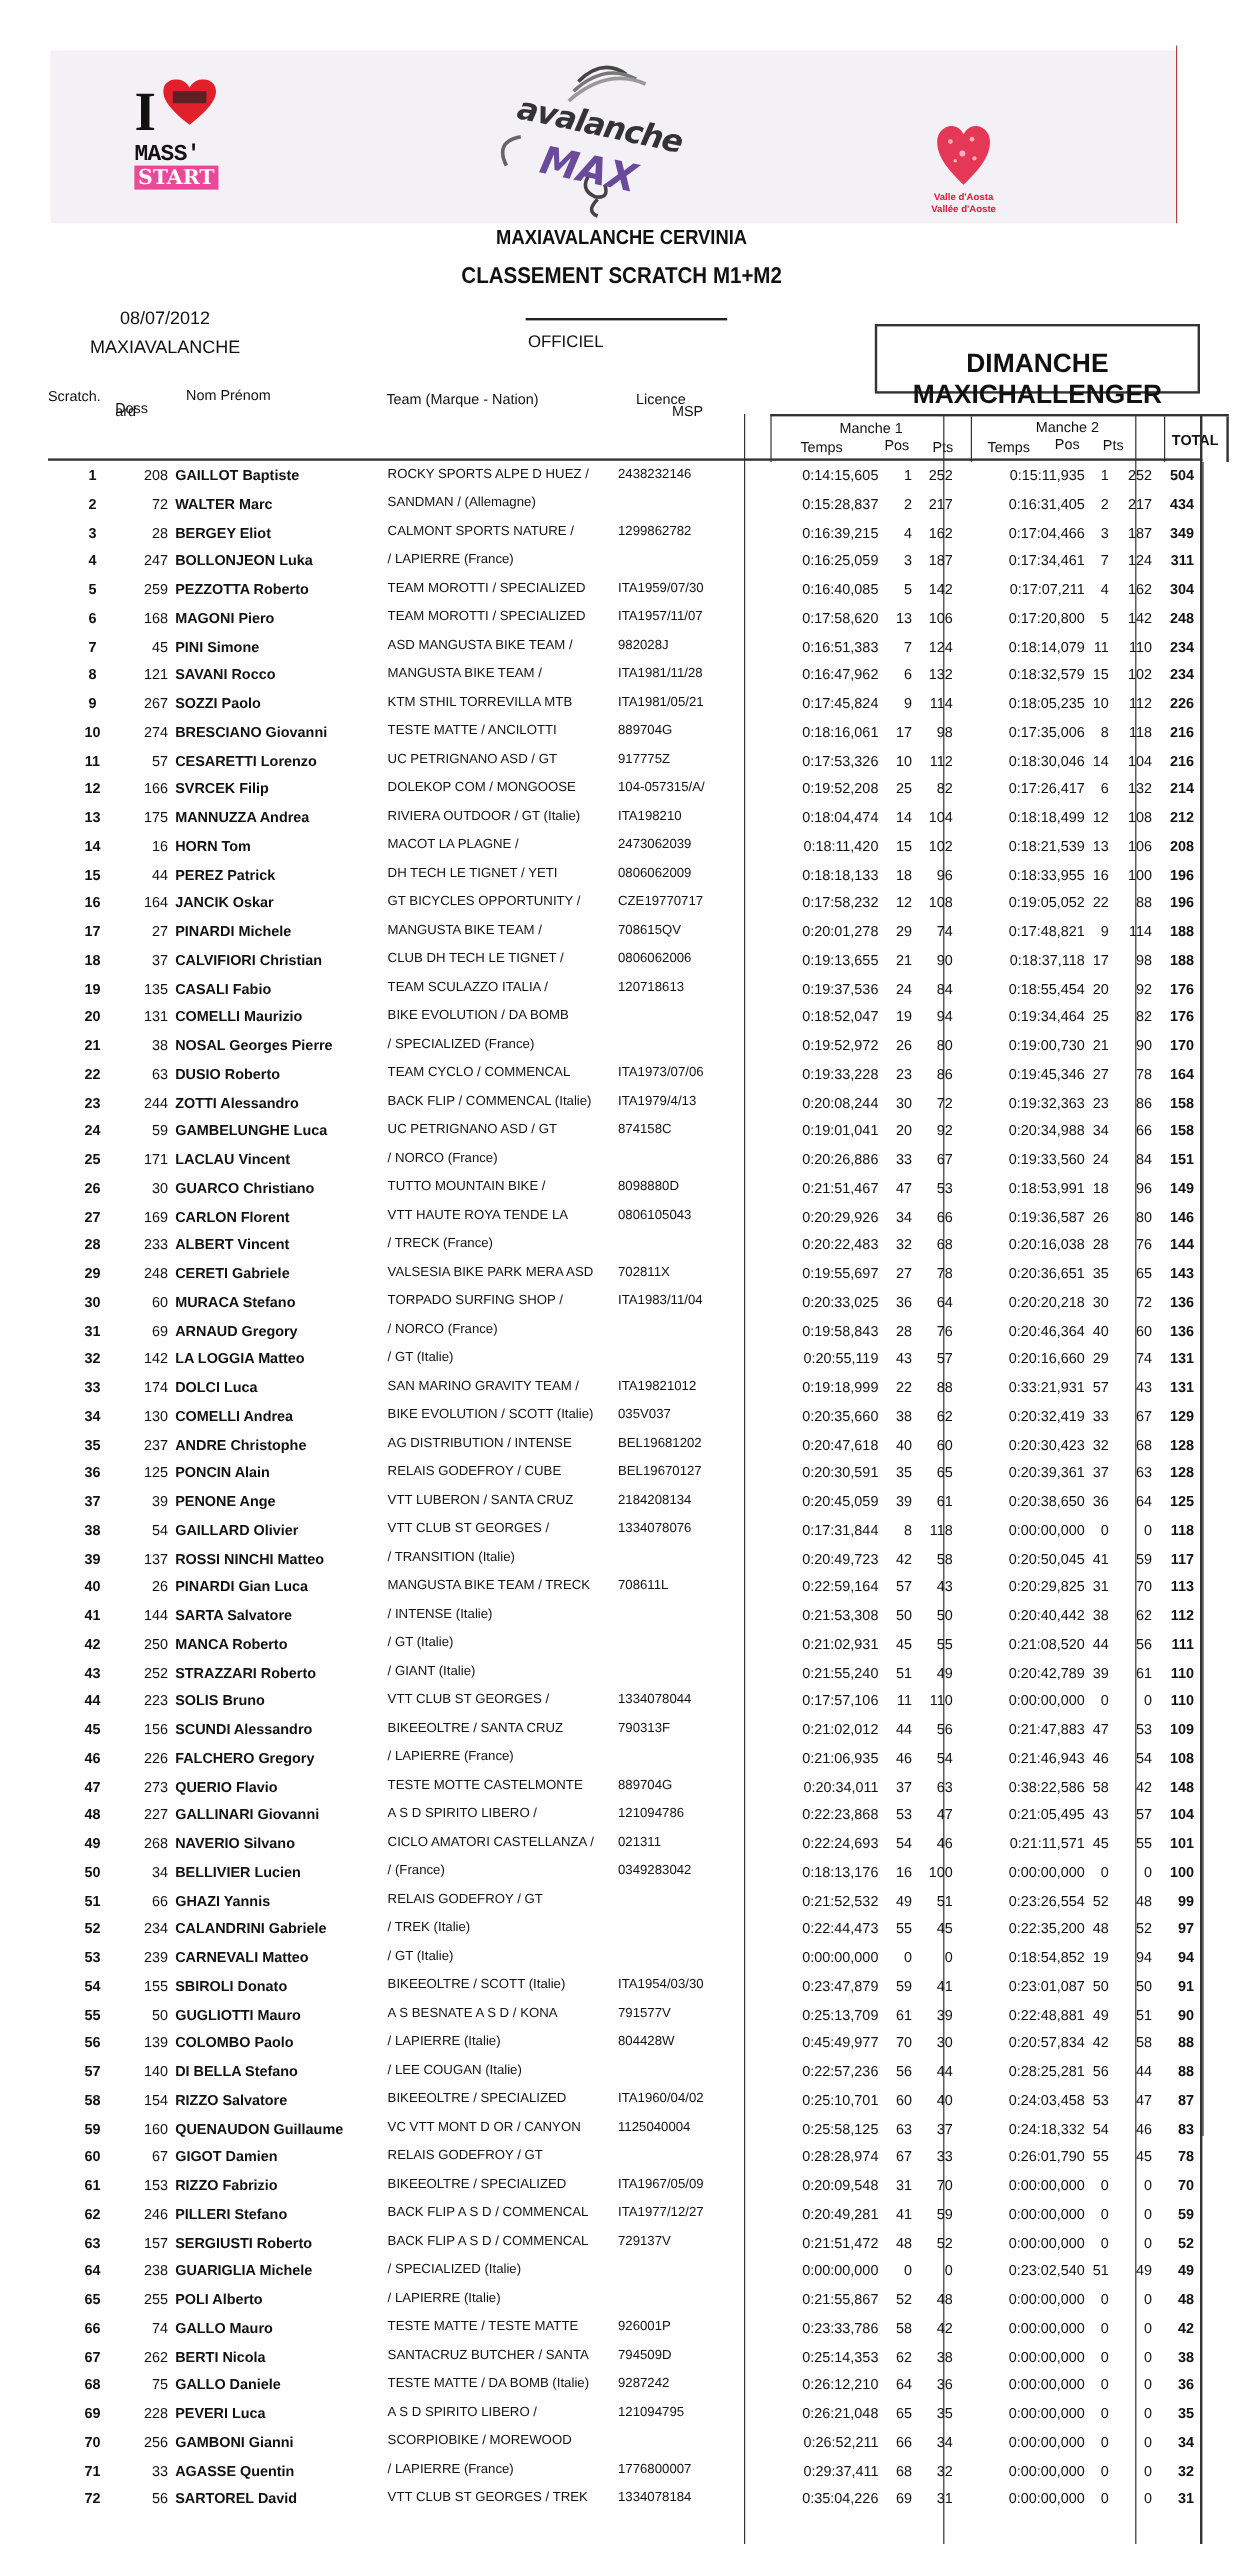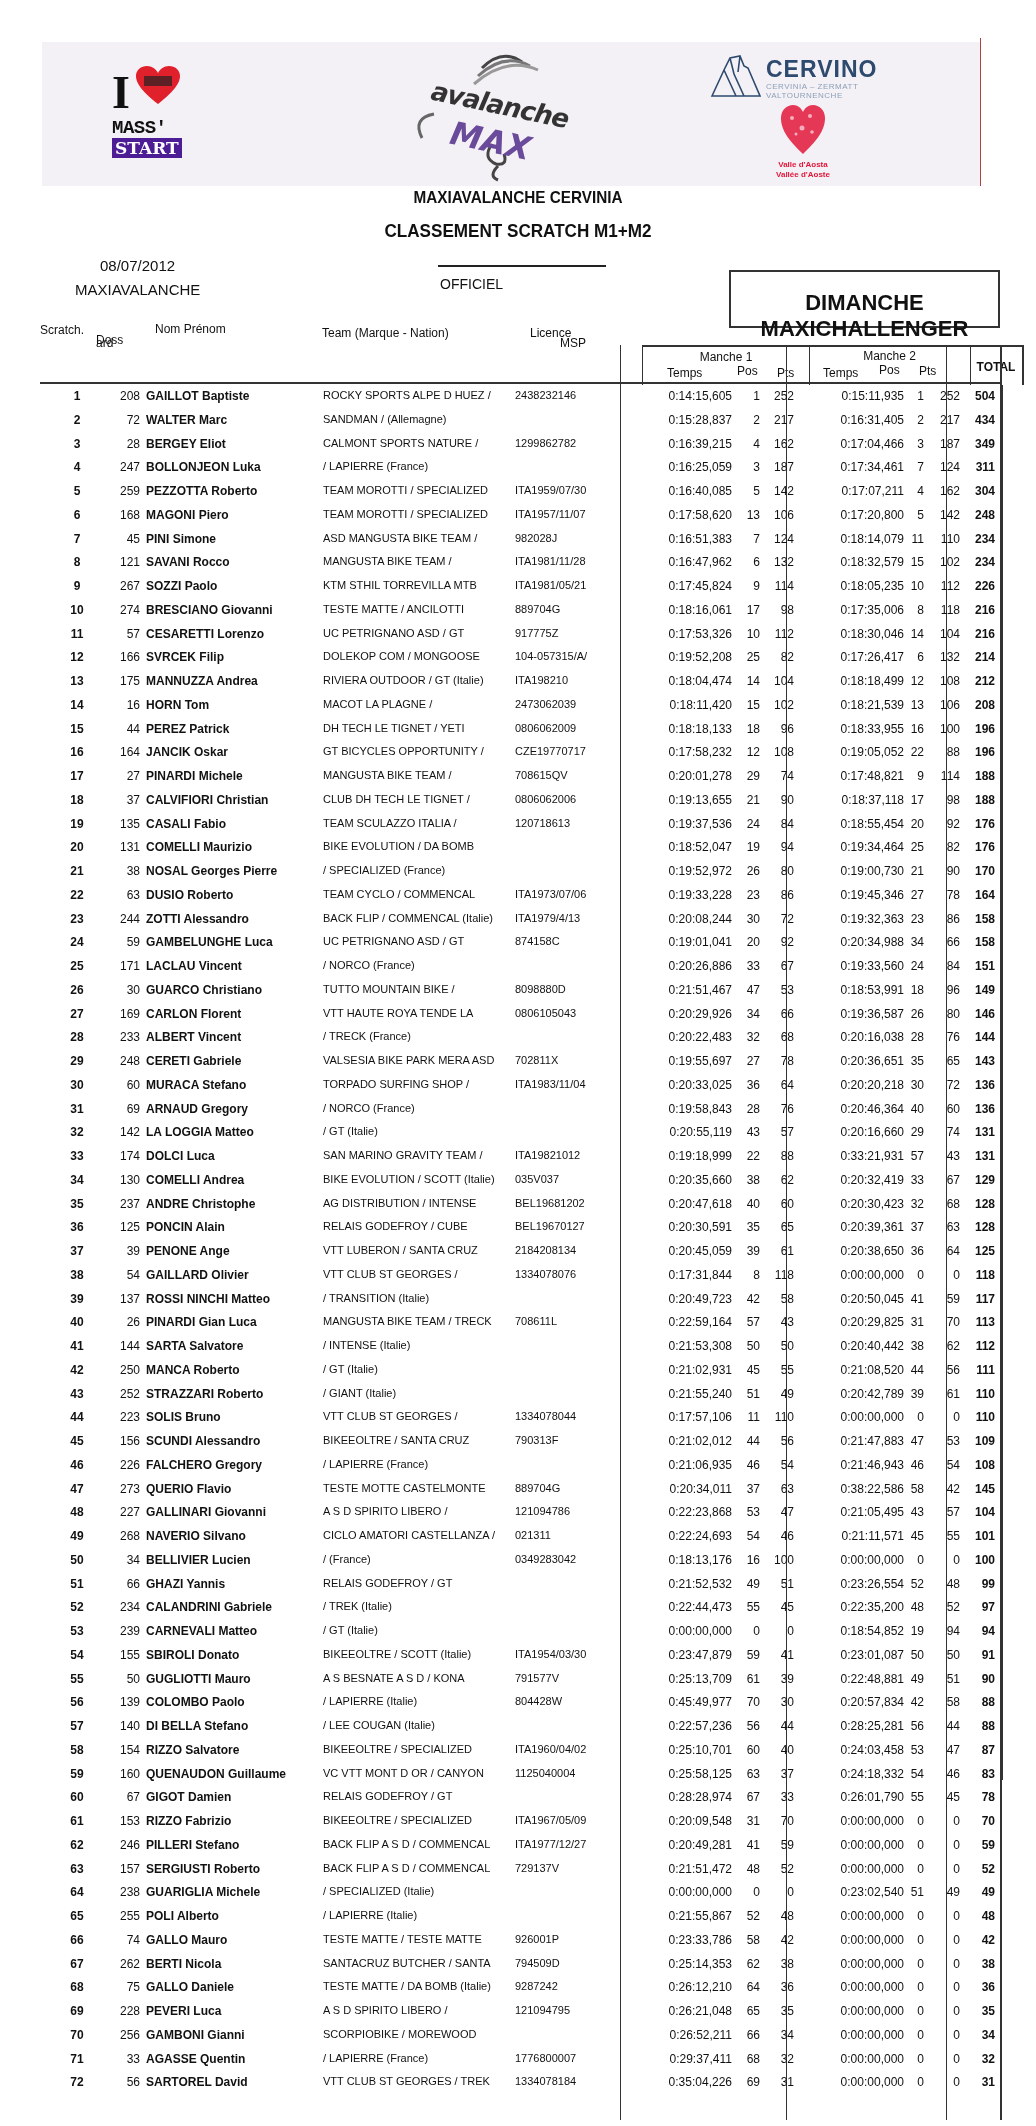--- a/index.html
+++ b/index.html
@@ -3,21 +3,21 @@
 <meta charset="utf-8">
 <style>
   html, body { margin: 0; padding: 0; background: #ffffff; }
   body { width: 1036px; height: 2126px; position: relative; font-family: "Liberation Sans", sans-serif; color: #111; overflow: hidden; }
   .banner { position: absolute; left: 42px; top: 42px; width: 938px; height: 144px; background: #f3f1f5; }
   .banner-edge { position: absolute; left: 980px; top: 38px; width: 1px; height: 148px; background: #b24040; }
   .logo-mass { position: absolute; left: 70px; top: 24px; width: 110px; height: 96px; }
   .logo-mass .i { position: absolute; left: 0; top: 4px; font-family: "Liberation Serif", serif; font-weight: bold; font-size: 46px; line-height: 46px; }
   .logo-mass .heart { position: absolute; left: 24px; top: 0; width: 44px; height: 40px; }
   .logo-mass .mass { position: absolute; left: 0; top: 52px; font-family: Liberation Mono, monospace; font-weight: bold; font-size: 19px; letter-spacing: -0.5px; line-height: 20px; }
-  .logo-mass .start { position: absolute; left: 0; top: 72px; background: #4c1d95; color: #fff; font-family: "DejaVu Serif", serif; font-weight: bold; font-size: 17px; padding: 0 3px; line-height: 20px; }
+  .logo-mass .start { position: absolute; left: 0; top: 72px; background: #ec4899; color: #fff; font-family: "DejaVu Serif", serif; font-weight: bold; font-size: 17px; padding: 0 3px; line-height: 20px; }
   .logo-ava { position: absolute; left: 370px; top: 6px; width: 200px; height: 134px; }
   .logo-ava .word1 { position: absolute; left: 18px; top: 42px; font-family: "DejaVu Sans", sans-serif; font-weight: bold; font-size: 26px; color: #333; transform: rotate(12deg); font-style: italic; letter-spacing: -1px; }
   .logo-ava .word2 { position: absolute; left: 38px; top: 74px; font-family: "DejaVu Sans", sans-serif; font-weight: bold; font-size: 32px; color: #6a4a9a; transform: rotate(12deg); font-style: italic; }
   .logo-cervino { position: absolute; left: 668px; top: 10px; width: 180px; height: 50px; }
   .logo-cervino .title { position: absolute; left: 56px; top: 4px; font-size: 23px; font-weight: bold; color: #2e4a6e; letter-spacing: 1px; }
   .logo-cervino .sub { position: absolute; left: 56px; top: 30px; font-size: 8px; color: #8ea0b8; line-height: 9px; letter-spacing: 0.5px; }
   .logo-vda { position: absolute; left: 726px; top: 62px; width: 70px; height: 82px; text-align: center; }
   .logo-vda .lbl { position: absolute; left: 0; top: 56px; width: 70px; font-size: 8px; font-weight: bold; color: #e2163a; line-height: 10px; }
 
   .title1 { position: absolute; left: 0; top: 188px; width: 1036px; text-align: center; font-weight: bold; font-size: 17px; transform: scaleX(0.9); }
@@ -73,30 +73,20 @@
         <path d="M62 36 Q94 8 126 22" stroke="#999"></path>
         <path d="M80 96 Q70 110 84 116 Q96 118 92 106"></path>
         <path d="M86 118 Q76 128 86 132"></path>
         <path d="M10 90 Q0 70 22 66" stroke="#666"></path>
       </g>
     </svg>
     <span class="word1">avalanche</span>
     <span class="word2">MAX</span>
   </div>
 
-  <div class="logo-cervino">
-    <svg width="52" height="44" viewBox="0 0 52 44" style="position:absolute;left:0;top:2px;">
-      <path d="M2 42 L14 16 L20 4 L30 2 L34 12 L38 14 L50 42 Z M14 16 L26 42 M20 4 L24 20 L34 42 M30 2 L28 18" fill="none" stroke="#2e4a6e" stroke-width="1.6"></path>
-    </svg>
-    <span class="title">CERVINO</span>
-    <div class="sub">
-      <div>CERVINIA – ZERMATT</div>
-      <div>VALTOURNENCHE</div>
-    </div>
-  </div>
 
   <div class="logo-vda">
     <svg width="46" height="52" viewBox="0 0 46 52" style="position:absolute;left:12px;top:0;">
       <path d="M23 50 C6 34 1 24 1 14 C1 6 7 1 13 1 C18 1 21 4 23 8 C25 4 28 1 33 1 C39 1 45 6 45 14 C45 24 40 34 23 50 Z" fill="#e2163a" opacity="0.85"></path>
       <g fill="#fff" opacity="0.6">
           <circle cx="12" cy="14" r="2"></circle>
           <circle cx="30" cy="12" r="2"></circle>
           <circle cx="22" cy="24" r="2.5"></circle>
           <circle cx="16" cy="30" r="1.5"></circle>
           <circle cx="32" cy="28" r="1.8"></circle>
@@ -804,21 +794,21 @@
       <span class="c-bib">273</span>
       <span class="c-name">QUERIO Flavio</span>
       <span class="c-team">TESTE MOTTE CASTELMONTE</span>
       <span class="c-lic">889704G</span>
       <span class="c-t1">0:20:34,011</span>
       <span class="c-p1">37</span>
       <span class="c-s1">63</span>
       <span class="c-t2">0:38:22,586</span>
       <span class="c-p2">58</span>
       <span class="c-s2">42</span>
-      <span class="c-tot">145</span>
+      <span class="c-tot">148</span>
     </div>
     <div class="row">
       <span class="c-rank">48</span>
       <span class="c-bib">227</span>
       <span class="c-name">GALLINARI Giovanni</span>
       <span class="c-team">A S D  SPIRITO LIBERO /</span>
       <span class="c-lic">121094786</span>
       <span class="c-t1">0:22:23,868</span>
       <span class="c-p1">53</span>
       <span class="c-s1">47</span>

